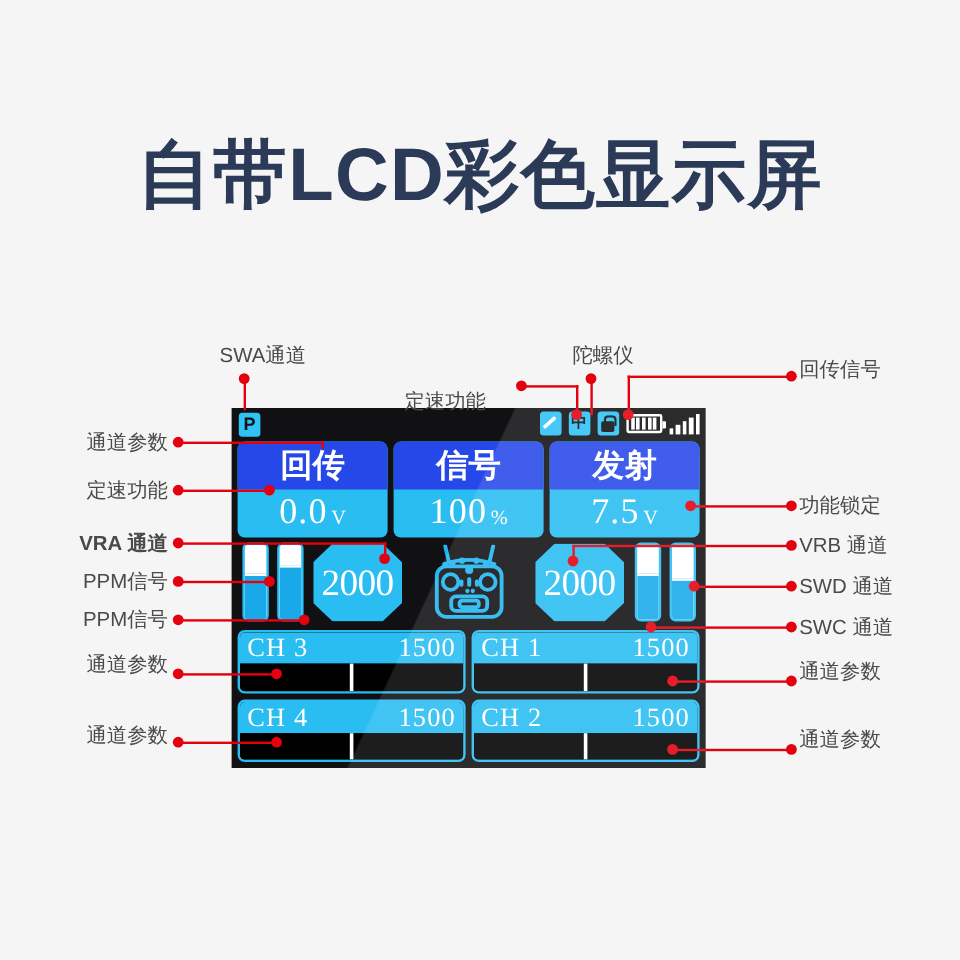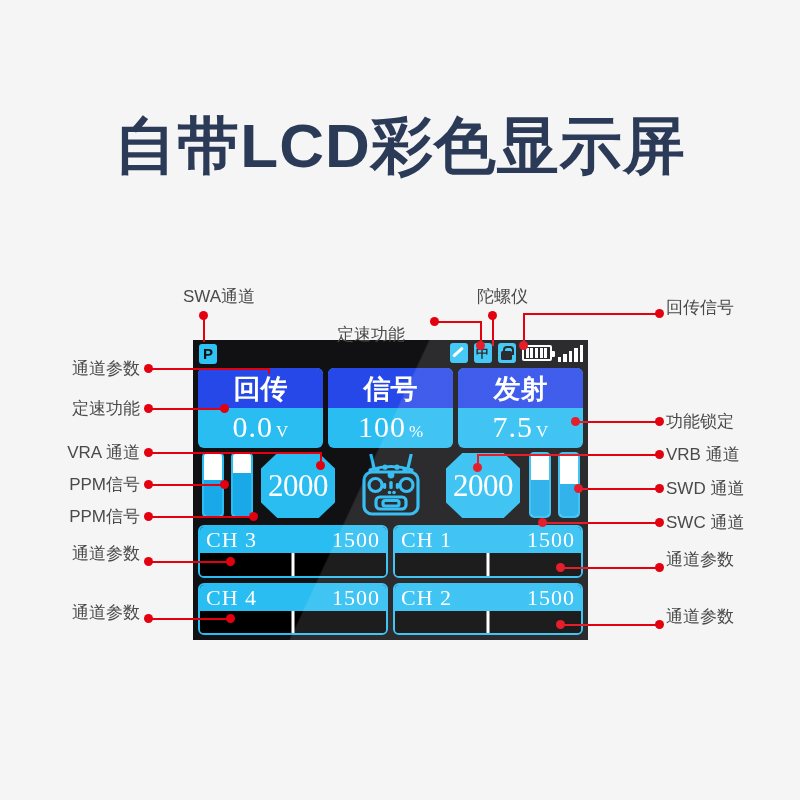--- a/index.html
+++ b/index.html
@@ -514,21 +514,21 @@
 
   <div class="lcd-glare"></div>
 </div>
 
 <div class="callout" style="left:183px; top:288px;">SWA通道</div>
 <div class="callout" style="left:337px; top:326px;">定速功能</div>
 <div class="callout" style="left:477px; top:288px;">陀螺仪</div>
 
 <div class="callout right-align" style="left:28px; top:360px; width:112px;">通道参数</div>
 <div class="callout right-align" style="left:28px; top:400px; width:112px;">定速功能</div>
-<div class="callout right-align" style="left:22px; top:444px; width:118px;">VRA 通道</div>
+<div class="callout right-align" style="left:22px; top:444px; width:118px;font-weight:bold;">VRA 通道</div>
 <div class="callout right-align" style="left:22px; top:476px; width:118px;">PPM信号</div>
 <div class="callout right-align" style="left:22px; top:508px; width:118px;">PPM信号</div>
 <div class="callout right-align" style="left:28px; top:545px; width:112px;">通道参数</div>
 <div class="callout right-align" style="left:28px; top:604px; width:112px;">通道参数</div>
 
 <div class="callout" style="left:666px; top:299px;">回传信号</div>
 <div class="callout" style="left:666px; top:413px;">功能锁定</div>
 <div class="callout" style="left:666px; top:446px;">VRB 通道</div>
 <div class="callout" style="left:666px; top:480px;">SWD 通道</div>
 <div class="callout" style="left:666px; top:514px;">SWC 通道</div>

